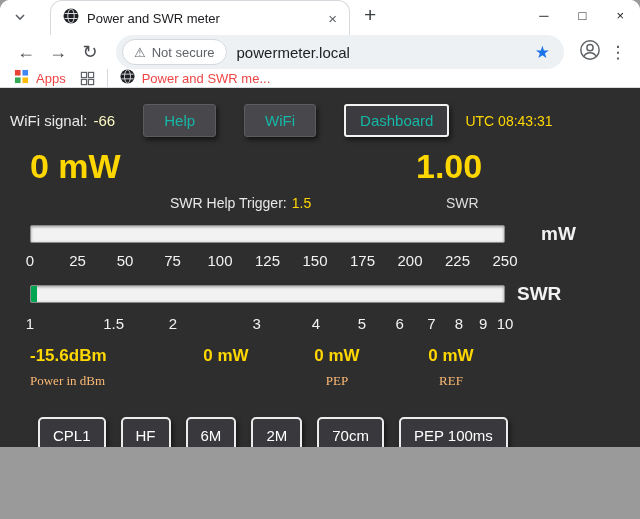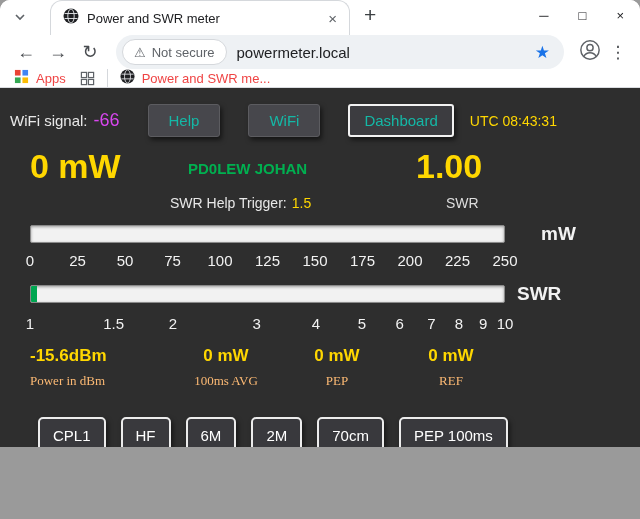--- a/index.html
+++ b/index.html
@@ -39,21 +39,21 @@
                border-bottom:1px solid #dadce0; }
   .bm-item { display:flex; align-items:center; gap:7px; font-size:13px; color:#ef4444; cursor:pointer; }
   .bm-grid-gray { margin-left:14px; cursor:pointer; display:flex; }
   .bm-sep { width:1px; height:18px; background:#d5d8dc; margin:0 12px; }
 
   
   .page { flex:1; background:#2e2e2e; color:#e8e8e8; padding:10px; }
 
   .header-row { display:flex; align-items:center; margin-top:6px; }
   .wifi-label { font-size:15px; }
-  .wifi-value { color:#d946ef; margin-left:6px; font-size:18px; }
+  .wifi-value { color:#fef9c3; margin-left:6px; font-size:15px; }
   .hbtn { margin-left:28px; background:#47474c; color:#14b8a6; border:1px solid #5c5c60;
           border-radius:3px; padding:7px 20px; font-size:15px; cursor:pointer;
           box-shadow:2px 3px 5px rgba(0,0,0,.55); font-family:inherit; }
   .hbtn.active { border:2px solid #f2f2f2; background:#3c3c40; padding:6px 14px; }
   .utc-time { margin-left:16px; color:#ffd700; font-size:14px; white-space:nowrap; }
 
   .readings { position:relative; height:48px; margin-top:10px; }
   .power-big { position:absolute; left:20px; top:0; font-size:34px; font-weight:700; color:#ffd700; }
   .station { position:absolute; left:178px; top:13px; font-size:15px; font-weight:700; color:#00b050; }
   .swr-big { position:absolute; left:406px; top:0; font-size:34px; font-weight:700; color:#ffd700; }
@@ -189,21 +189,20 @@
       <span class="wifi-label">WiFi signal:</span>
       <span class="wifi-value">-66</span>
       <button class="hbtn">Help</button>
       <button class="hbtn">WiFi</button>
       <button class="hbtn active">Dashboard</button>
       <span class="utc-time">UTC 08:43:31</span>
     </div>
 
     <div class="readings">
       <span class="power-big">0 mW</span>
-      <span class="station">PD0LEW JOHAN</span>
       <span class="swr-big">1.00</span>
     </div>
 
     <div class="alarm-row">
       <span class="alarm-text"><span>SWR Help Trigger:</span><span class="alarm-value">1.5</span></span>
       <span class="swr-caption">SWR</span>
     </div>
 
     <div class="meter m1">
       <div class="track">
@@ -245,21 +244,20 @@
       <span class="tick" style="left:100%">10</span>
     </div>
 
     <div class="stats">
       <div class="stat s1">
         <div class="stat-value">-15.6dBm</div>
         <div class="stat-label">Power in dBm</div>
       </div>
       <div class="stat s2">
         <div class="stat-value">0 mW</div>
-        <div class="stat-label">100ms AVG</div>
       </div>
       <div class="stat s3">
         <div class="stat-value">0 mW</div>
         <div class="stat-label">PEP</div>
       </div>
       <div class="stat s4">
         <div class="stat-value">0 mW</div>
         <div class="stat-label">REF</div>
       </div>
     </div>

